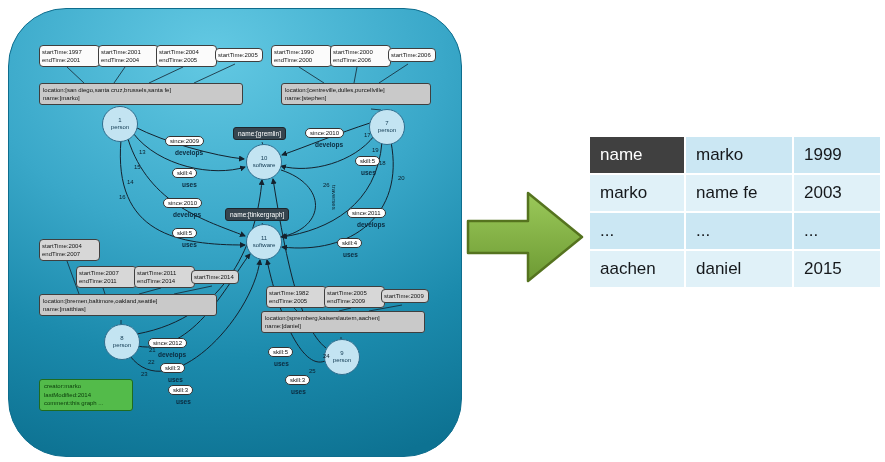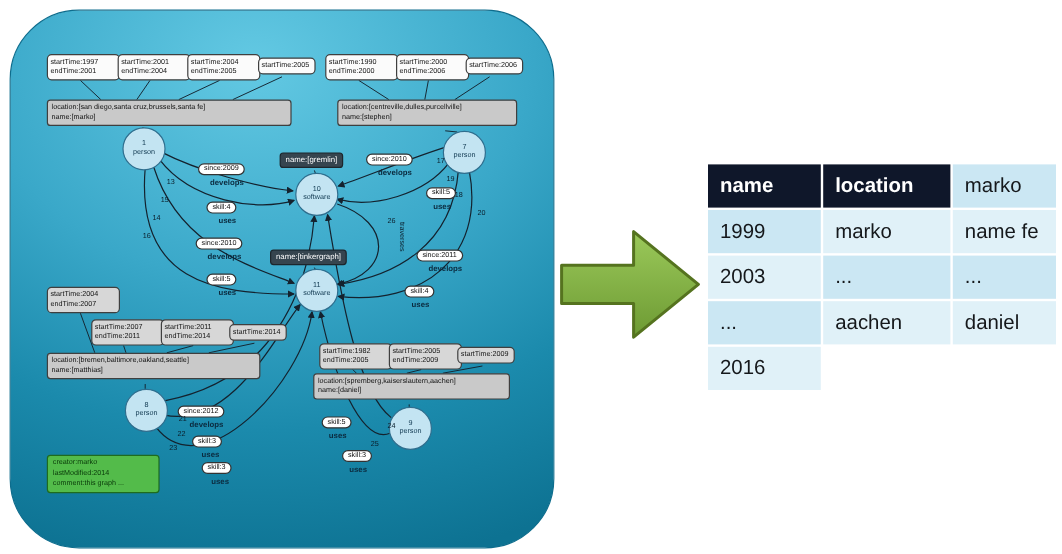--- a/index.html
+++ b/index.html
@@ -27,21 +27,21 @@
   .meta{position:absolute;background:#53bb4a;border:1px solid #1f6b1f;border-radius:3px;
           font-size:6px;line-height:1.45;padding:2px 4px;color:#0a3a0a;white-space:pre-line;}
   .vert{position:absolute;font-size:6px;color:#0b1f2c;transform:rotate(90deg);
           transform-origin:left top;white-space:nowrap;}
   .edges{position:absolute;left:0;top:0;}
   
   .flow-arrow{position:absolute;left:466px;top:187px;}
   
   .rtable{position:absolute;left:590px;top:137px;display:grid;
           grid-template-columns:94px 106px 86px;gap:2px;}
-  .hcell{background:#0f172a;color:#fff;font-weight:bold;font-size:17px;height:36px;
+  .hcell{background:#404040;color:#fff;font-weight:normal;font-size:17px;height:36px;
           line-height:36px;padding-left:10px;}
   .cell{font-size:17px;height:36px;line-height:36px;padding-left:10px;color:#15181b;}
   .r1{background:#cbe7f3;}
   .r2{background:#e0f1f8;}
 </style>
 </head>
 <body>
 
 <div class="page">
 
@@ -212,31 +212,30 @@
       <linearGradient id="ag" x1="0" y1="0" x2="0" y2="1">
         <stop offset="0" stop-color="#9bc95a"></stop>
         <stop offset="1" stop-color="#6d9a33"></stop>
       </linearGradient>
     </defs>
     <polygon points="2,34 62,34 62,6 116,50 62,94 62,66 2,66" fill="url(#ag)" stroke="#55731f" stroke-width="2.5" stroke-linejoin="round"></polygon>
   </svg>
 
   <div class="rtable">
     <div class="hcell">name</div>
-    <div class="hcell">location</div>
 
     <div class="cell r1">marko</div>
     <div class="cell r1">1999</div>
 
     <div class="cell r2">marko</div>
     <div class="cell r2">name fe</div>
     <div class="cell r2">2003</div>
 
     <div class="cell r1">...</div>
     <div class="cell r1">...</div>
     <div class="cell r1">...</div>
 
     <div class="cell r2">aachen</div>
     <div class="cell r2">daniel</div>
-    <div class="cell r2">2016</div>
+    <div class="cell r2">2015</div>
   </div>
 
 </div>
 
 </body></html>

